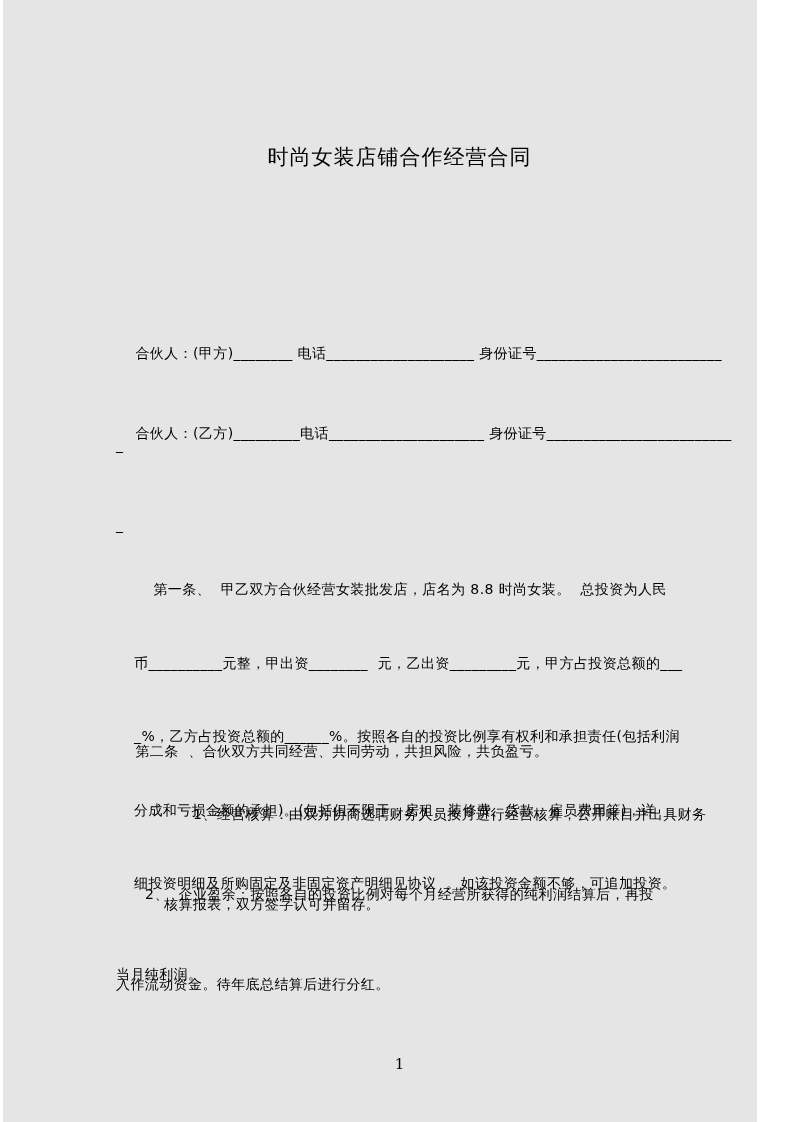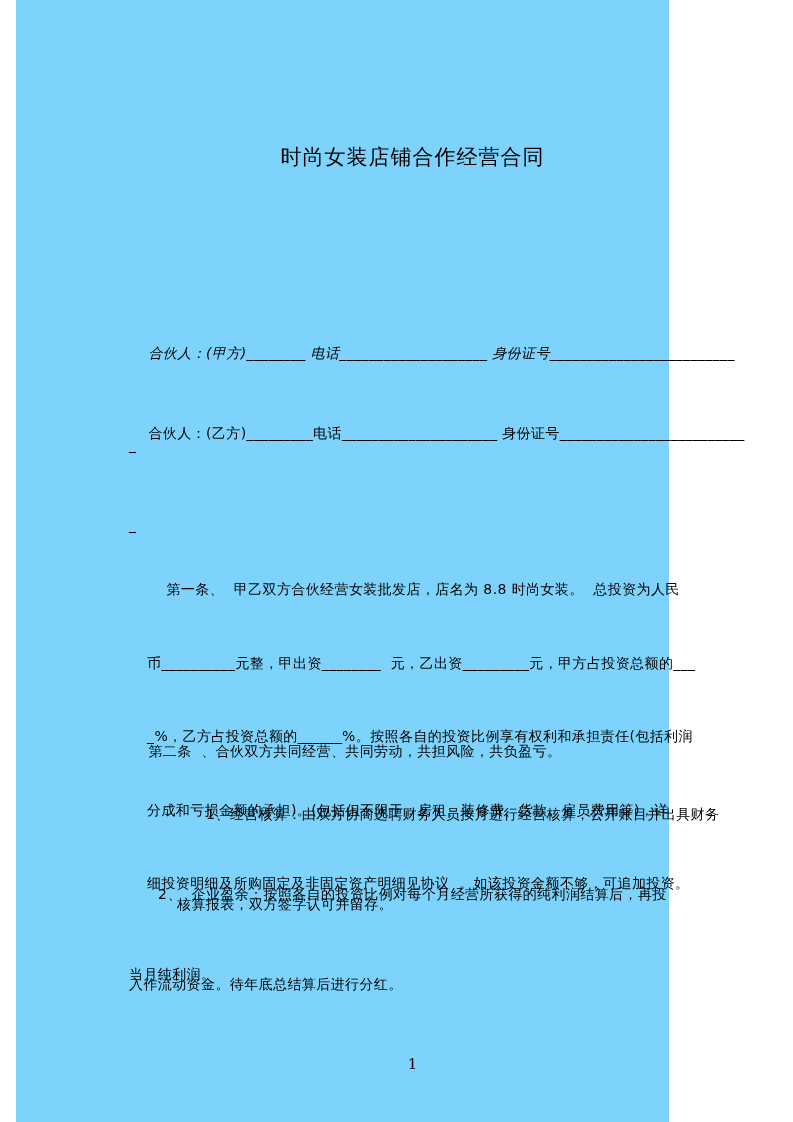--- a/index.html
+++ b/index.html
@@ -1,34 +1,34 @@
 <!DOCTYPE html>
 <html><head>
   <meta charset="utf-8">
   <style>
     html, body { margin: 0; padding: 0; background: #ffffff; }
     body { width: 793px; height: 1122px; position: relative; overflow: hidden;
            font-family: "DejaVu Sans", "Liberation Sans", sans-serif; color: #000; }
-    .page { position: absolute; left: 16px; top: 0; width: 653px; height: 1122px; background: #7dd3fc; }
+    .page { position: absolute; left: 3px; top: 0; width: 754px; height: 1122px; background: #e5e5e5; }
     .title { position: absolute; top: 143px; left: 0; width: 793px; text-align: center;
              font-size: 21px; letter-spacing: 1px; }
     .para { position: absolute; left: 113px; width: 592px; font-size: 14px;
             line-height: 26px; letter-spacing: 0.4px; white-space: pre-wrap; word-break: break-all; }
     .line { display: block; white-space: pre; }
     .pagenum { position: absolute; top: 1055px; left: 0; width: 793px; text-align: center;
                font-family: "DejaVu Serif", "Liberation Serif", serif; font-size: 15px; }
   </style>
 </head>
 <body>
 
 <div class="page">
 
   <div class="title">时尚女装店铺合作经营合同</div>
 
-  <div class="para" style="top:288px;font-style:italic;">
+  <div class="para" style="top:288px;">
     <span class="line">    合伙人：(甲方)________ 电话____________________ 身份证号_________________________</span>
     <span class="line" style="margin-top:14px;">_</span>
   </div>
 
   <div class="para" style="top:368px;">
     <span class="line">    合伙人：(乙方)_________电话_____________________ 身份证号_________________________</span>
     <span class="line" style="margin-top:14px;">_</span>
   </div>
 
   <div class="para" style="top:448px; line-height:30px;">

